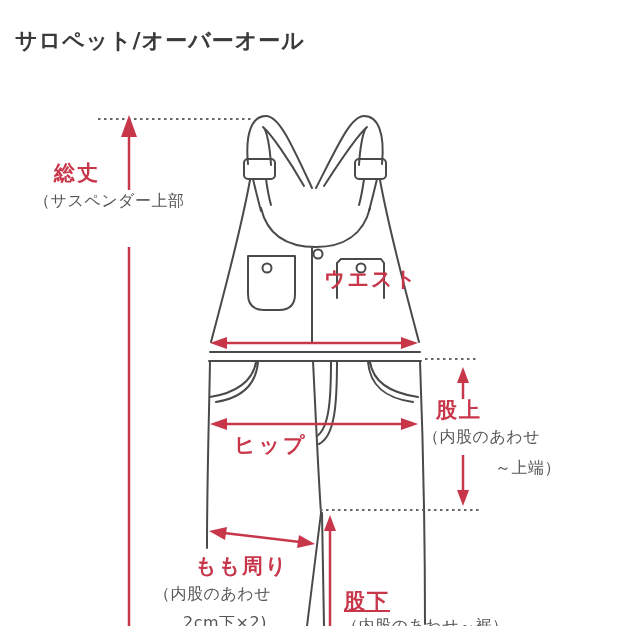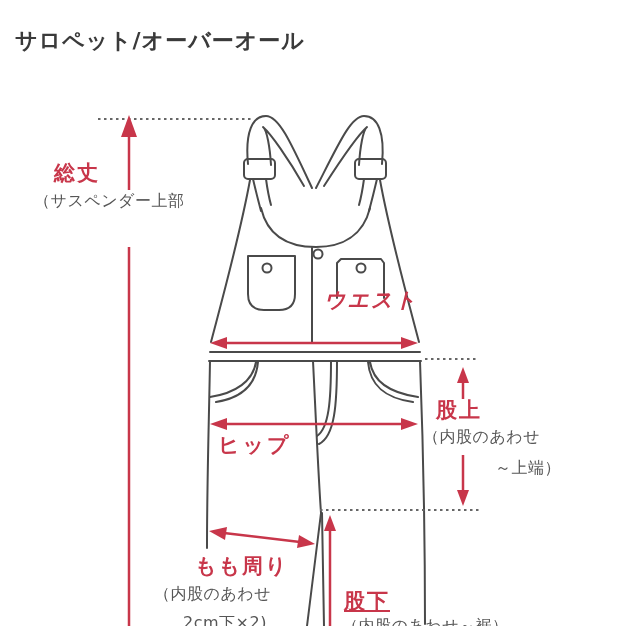--- a/index.html
+++ b/index.html
@@ -13,26 +13,26 @@
   .lbl{position:absolute;white-space:nowrap;line-height:1.25;}
   .title{
     left:15px;top:27px;font-size:22px;font-weight:700;color:#3a3a3a;letter-spacing:1px;
   }
   .red{color:#c8364a;font-weight:700;font-size:21px;letter-spacing:2px;}
   .note{color:#565656;font-weight:400;font-size:16px;letter-spacing:0.5px;}
   
   .total-name{left:54px;top:160px;}
   .total-n1{left:34px;top:191px;}
   .total-n2{left:33px;top:220px;}
-  .waist-name{left:324px;top:287px;font-style:italic;}
+  .waist-name{left:324px;top:266px;}
   .waist-n1{left:314px;top:305px;}
   .rise-name{left:436px;top:397px;}
   .rise-n1{left:423px;top:427px;}
   .rise-n2{left:495px;top:458px;}
-  .hip-name{left:218px;top:432px;letter-spacing:3px;}
+  .hip-name{left:234px;top:432px;letter-spacing:3px;}
   .hip-n1{left:224px;top:461px;}
   .thigh-name{left:195px;top:553px;}
   .thigh-n1{left:154px;top:584px;}
   .thigh-n2{left:183px;top:613px;}
   .inseam-name{left:344px;top:588px;text-decoration:underline;}
   .inseam-n1{left:342px;top:616px;}
 </style>
 </head>
 <body>
 

